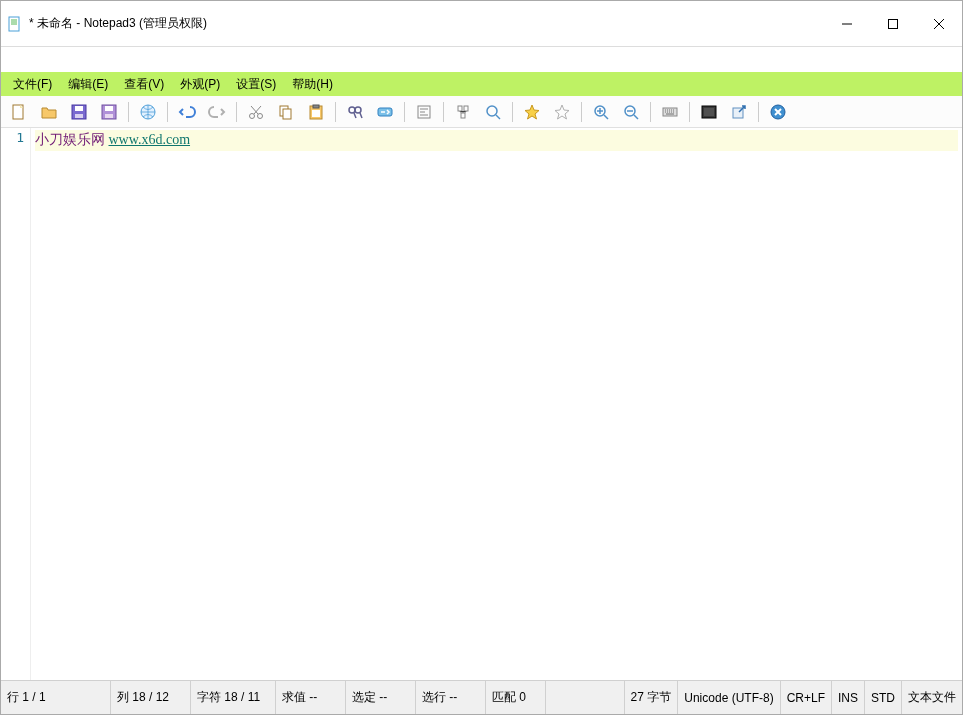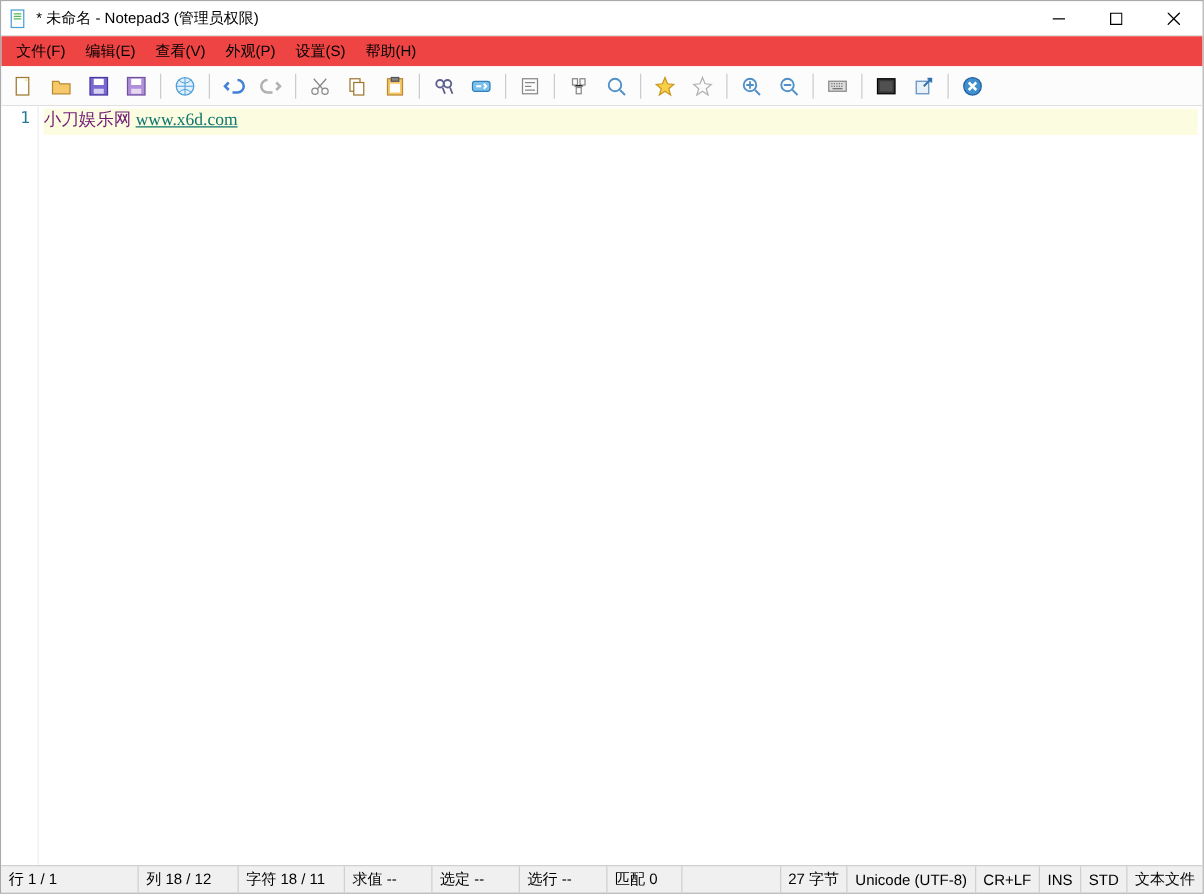--- a/index.html
+++ b/index.html
@@ -1,43 +1,43 @@
 <!DOCTYPE html>
 <html><head>
 <meta charset="utf-8">
 <style>
 * { margin: 0; padding: 0; box-sizing: border-box; }
 body { font-family: "Microsoft YaHei", "Segoe UI", Arial, sans-serif; font-size: 12px; background: #fff; width: 963px; height: 715px; overflow: hidden; display: flex; flex-direction: column; border: 1px solid #aaa; }
 
 
-.titlebar { height: 28px; background: #fff; display: flex; align-items: center; padding-left: 6px; border-bottom: 1px solid #ddd; }
+.titlebar { height: 46px; background: #fff; display: flex; align-items: center; padding-left: 6px; border-bottom: 1px solid #ddd; }
 .titlebar .app-icon { width: 16px; height: 16px; margin-right: 6px; }
 .titlebar .title { flex: 1; color: #000; font-size: 12px; }
 .titlebar .win-controls { display: flex; }
 .titlebar .win-btn { width: 46px; height: 30px; display: flex; align-items: center; justify-content: center; cursor: pointer; }
 
 
-.menubar { height: 24px; display: flex; align-items: center; padding: 0 4px; background: #ef4444; }
+.menubar { height: 24px; display: flex; align-items: center; padding: 0 4px; background: #bef264; margin-top: 25px; }
 .menubar .menu-item { padding: 3px 8px; cursor: pointer; font-size: 12px; color: #000; }
 
 
 .toolbar { height: 32px; display: flex; align-items: center; padding: 2px 4px; background: #fcfcfc; border-bottom: 1px solid #e0e0e0; gap: 2px; }
 .toolbar .tbtn { width: 28px; height: 26px; display: flex; align-items: center; justify-content: center; cursor: pointer; border-radius: 2px; }
 .toolbar .tsep { width: 1px; height: 20px; background: #ccc; margin: 0 3px; }
 
 
 .editor { flex: 1; display: flex; overflow: hidden; background: #fff; }
 .gutter { width: 30px; background: #fff; text-align: right; padding: 2px 6px 0 0; color: #237893; font-size: 13px; border-right: 1px solid #eee; font-family: Consolas, monospace; }
 .text-area { flex: 1; padding: 2px 4px 0 4px; font-family: "SimSun","Microsoft YaHei",serif; font-size: 14px; }
 .text-line { background: #fcfce0; padding: 0 0 1px 0; line-height: 20px; }
 .text-line .cn { color: #701a75; }
 .text-line .url { color: #0f766e; text-decoration: underline; }
 
 
-.statusbar { height: 22px; background: #f0f0f0; border-top: 1px solid #d0d0d0; display: flex; align-items: center; font-size: 12px; color: #000; }
+.statusbar { height: 34px; background: #f0f0f0; border-top: 1px solid #d0d0d0; display: flex; align-items: center; font-size: 12px; color: #000; }
 .statusbar .cell { padding: 0 6px; border-right: 1px solid #d0d0d0; height: 100%; display: flex; align-items: center; white-space: nowrap; }
 .statusbar .cell:last-child { border-right: none; }
 .statusbar .flex-spacer { flex: 1; }
 </style>
 </head>
 <body>
 
 <div class="titlebar">
   <span class="app-icon">
     <svg width="16" height="16" viewBox="0 0 16 16">

